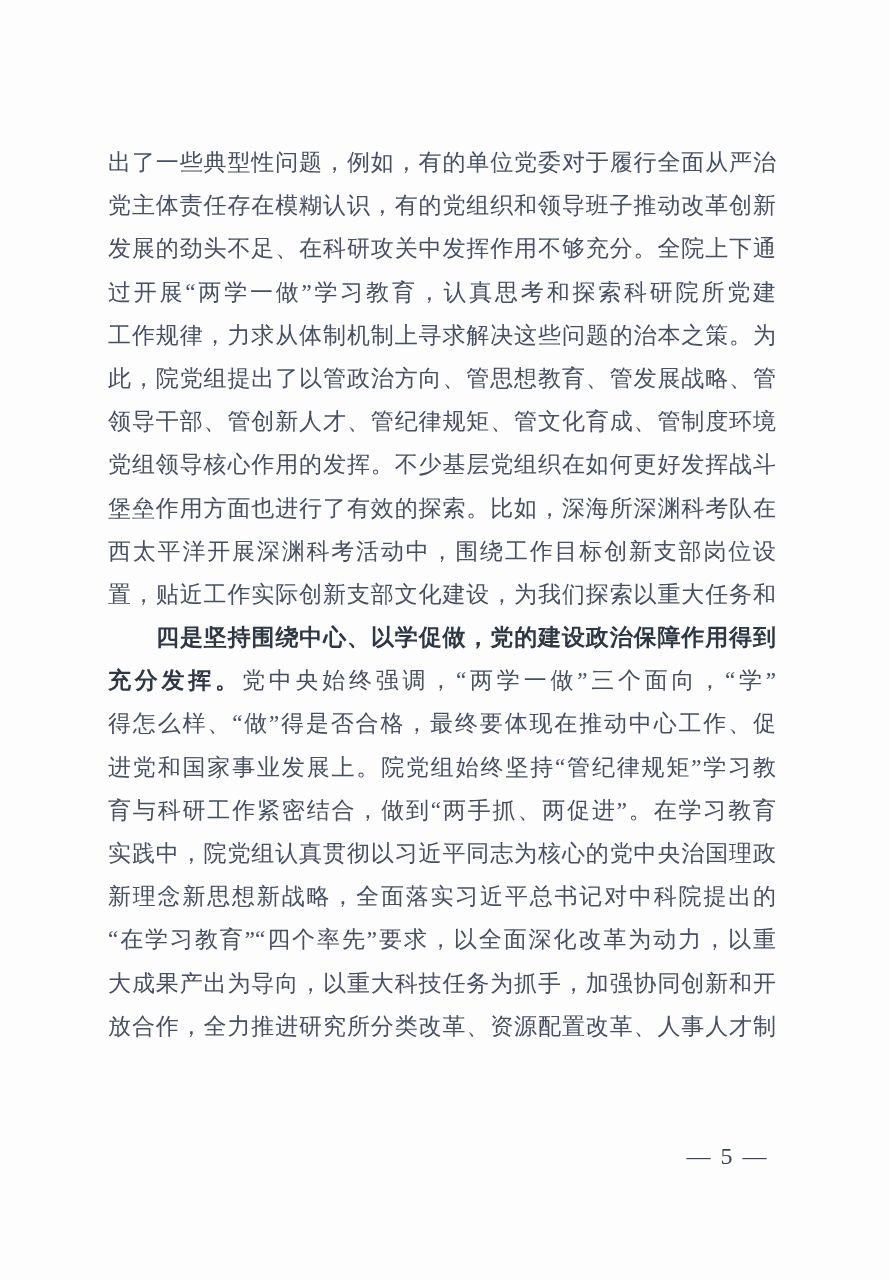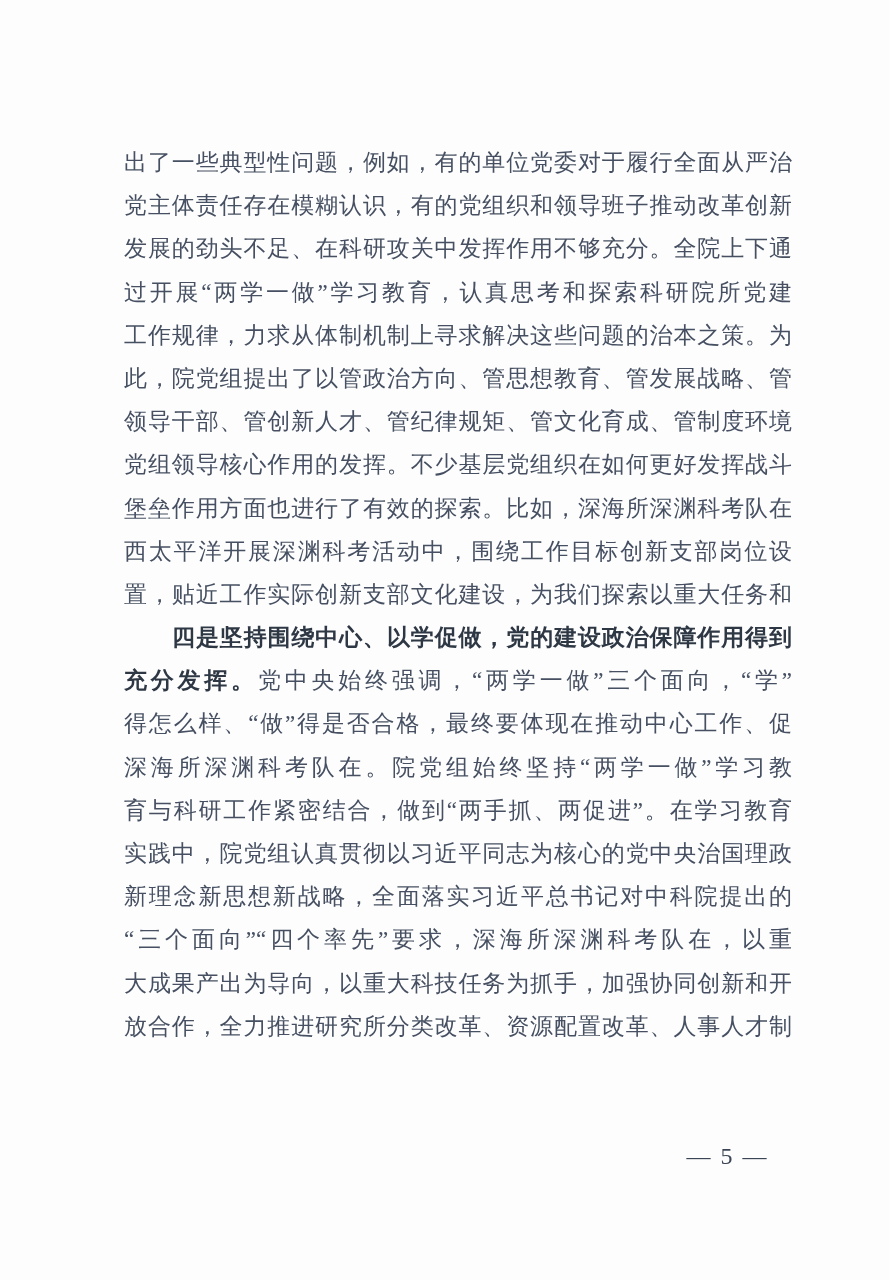--- a/index.html
+++ b/index.html
@@ -10,21 +10,21 @@
   .page {
     position: relative;
     width: 890px;
     height: 1280px;
     background: #fdfdfd;
     overflow: hidden;
     font-family: "Liberation Serif", "DejaVu Serif", serif;
   }
   .text-block {
     position: absolute;
-    left: 124px;
+    left: 108px;
     top: 141px;
     width: 668px;
   }
   .line {
     font-size: 23px;
     line-height: 43.2px;
     height: 43.2px;
     color: #46506200;
     color: #465062;
     text-align: justify;
@@ -74,22 +74,22 @@
       <div class="line"><span class="seg">工作规律，力求从体制机制上寻求解决这些问题的治本之策。为</span></div>
       <div class="line"><span class="seg">此，院党组提出了以管政治方向、管思想教育、管发展战略、管</span></div>
       <div class="line"><span class="seg">领导干部、管创新人才、管纪律规矩、管文化育成、管制度环境</span></div>
       <div class="line"><span class="seg">党组领导核心作用的发挥。不少基层党组织在如何更好发挥战斗</span></div>
       <div class="line"><span class="seg">堡垒作用方面也进行了有效的探索。比如，深海所深渊科考队在</span></div>
       <div class="line"><span class="seg">西太平洋开展深渊科考活动中，围绕工作目标创新支部岗位设</span></div>
       <div class="line"><span class="seg">置，贴近工作实际创新支部文化建设，为我们探索以重大任务和</span></div>
       <div class="line indented"><span class="seg bold">四是坚持围绕中心、以学促做，党的建设政治保障作用得到</span></div>
       <div class="line"><span class="seg bold">充分发挥。</span><span class="seg">党中央始终强调，“两学一做”三个面向，“学”</span></div>
       <div class="line"><span class="seg">得怎么样、“做”得是否合格，最终要体现在推动中心工作、促</span></div>
-      <div class="line"><span class="seg">深海所深渊科考队在。院党组始终坚持“两学一做”学习教</span></div>
+      <div class="line"><span class="seg">进党和国家事业发展上。院党组始终坚持“管纪律规矩”学习教</span></div>
       <div class="line"><span class="seg">育与科研工作紧密结合，做到“两手抓、两促进”。在学习教育</span></div>
       <div class="line"><span class="seg">实践中，院党组认真贯彻以习近平同志为核心的党中央治国理政</span></div>
       <div class="line"><span class="seg">新理念新思想新战略，全面落实习近平总书记对中科院提出的</span></div>
-      <div class="line"><span class="seg">“三个面向”“四个率先”要求，深海所深渊科考队在，以重</span></div>
+      <div class="line"><span class="seg">“在学习教育”“四个率先”要求，以全面深化改革为动力，以重</span></div>
       <div class="line"><span class="seg">大成果产出为导向，以重大科技任务为抓手，加强协同创新和开</span></div>
       <div class="line"><span class="seg">放合作，全力推进研究所分类改革、资源配置改革、人事人才制</span></div>
     </div>
   <div class="page-number">— 5 —</div>
 </div>
 
 </body></html>

